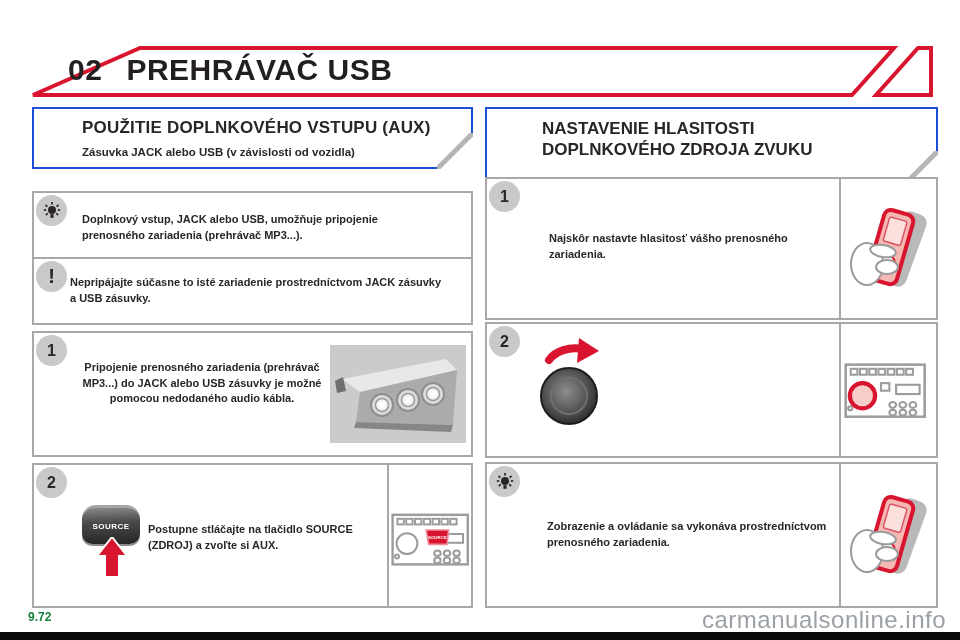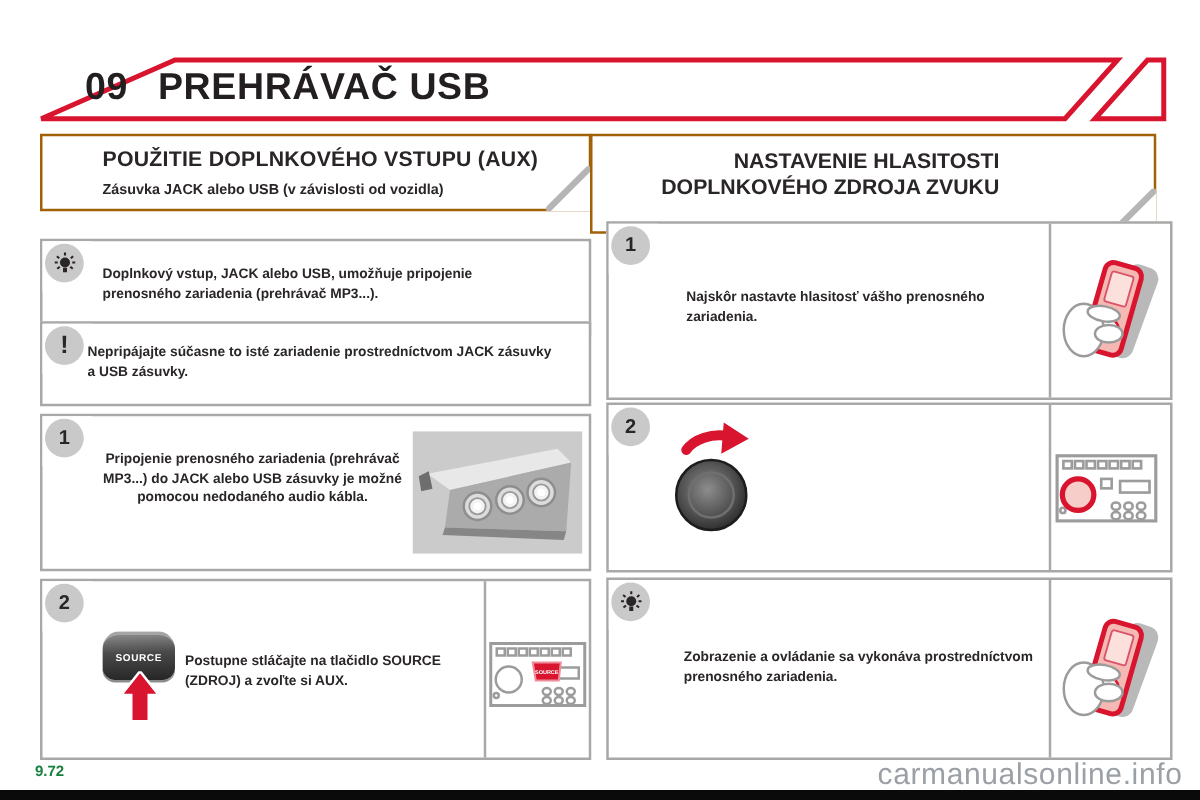--- a/index.html
+++ b/index.html
@@ -8,21 +8,21 @@
 
   
   #banner{position:absolute;left:30px;top:45px;width:905px;height:53px;}
   #banner svg{position:absolute;left:0;top:0;}
   #banner-title{position:absolute;left:38px;top:8px;display:flex;align-items:baseline;
     font-weight:bold;font-size:30px;color:#231f20;letter-spacing:.5px;white-space:nowrap;}
   #banner-title .chapter{margin-right:24px;}
 
   
   .box{position:absolute;background:#fff;border:2px solid #a8a8a8;box-sizing:border-box;}
-  .hdr-box{position:absolute;background:#fff;border:2px solid #a16207;box-sizing:border-box;}
+  .hdr-box{position:absolute;background:#fff;border:2px solid #1d4ed8;box-sizing:border-box;}
   .fold{position:absolute;right:-2px;bottom:-2px;width:36px;height:36px;}
   .divider{position:absolute;top:0;bottom:0;width:2px;background:#a8a8a8;}
 
   .badge{position:absolute;top:0;left:0;width:40px;height:40px;background:#fff;}
   .badge-circle{width:31px;height:31px;border-radius:50%;background:#c9c9c9;color:#2a2627;
     display:flex;align-items:center;justify-content:center;font-weight:bold;font-size:16px;margin:2px;}
   .badge-circle svg{display:block;}
 
   .body-text{position:absolute;font-size:11px;font-weight:bold;line-height:1.42;color:#2a2627;}
 
@@ -44,21 +44,21 @@
 <body>
 
 <div id="page">
 
   <div id="banner">
     <svg width="905" height="53" viewBox="0 0 905 53">
       <polygon points="3,50 110,3 864,3 822,50" fill="#ffffff" stroke="#d9142e" stroke-width="4"></polygon>
       <polygon points="846,50 888,3 901,3 901,50" fill="#ffffff" stroke="#d9142e" stroke-width="4"></polygon>
     </svg>
     <div id="banner-title">
-      <span class="chapter">09</span>
+      <span class="chapter">02</span>
       <span>PREHRÁVAČ USB</span>
     </div>
   </div>
 
   <div class="hdr-box" style="left:32px;top:107px;width:441px;height:62px;">
     <div class="sec-title" style="left:48px;top:9px;font-size:17px;letter-spacing:.2px;">POUŽITIE DOPLNKOVÉHO VSTUPU (AUX)</div>
     <div class="sec-title" style="left:48px;top:37px;font-size:11.5px;">Zásuvka JACK alebo USB (v závislosti od vozidla)</div>
     <svg class="fold" viewBox="0 0 36 36">
       <polygon points="36,0 36,36 0,36" fill="#ffffff"></polygon>
       <line x1="0" y1="36" x2="36" y2="0" stroke="#b5b5b5" stroke-width="5"></line>
@@ -155,21 +155,21 @@
           <ellipse cx="58" cy="65" rx="4" ry="3.5"></ellipse>
             <ellipse cx="70" cy="65" rx="4" ry="3.5"></ellipse>
             <ellipse cx="82" cy="65" rx="4" ry="3.5"></ellipse>
         </g>
       </g>
       <polygon points="44,27 72,27 70,45 47,45" fill="#d9142e" stroke="#f08d9b" stroke-width="2"></polygon>
       <text x="58" y="38.5" text-anchor="middle" font-size="5.5" font-weight="bold" fill="#ffffff">SOURCE</text>
     </svg>
   </div>
 
-  <div class="hdr-box" style="left:472px;top:107px;width:453px;height:80px;text-align:right;">
+  <div class="hdr-box" style="left:485px;top:107px;width:453px;height:80px;">
     <div class="sec-title" style="left:55px;top:9px;font-size:17px;line-height:1.25;">
       <div>NASTAVENIE HLASITOSTI</div>
       <div>DOPLNKOVÉHO ZDROJA ZVUKU</div>
     </div>
     <svg class="fold" viewBox="0 0 36 36">
       <polygon points="36,0 36,36 0,36" fill="#ffffff"></polygon>
       <line x1="0" y1="36" x2="36" y2="0" stroke="#b5b5b5" stroke-width="5"></line>
     </svg>
   </div>
 

